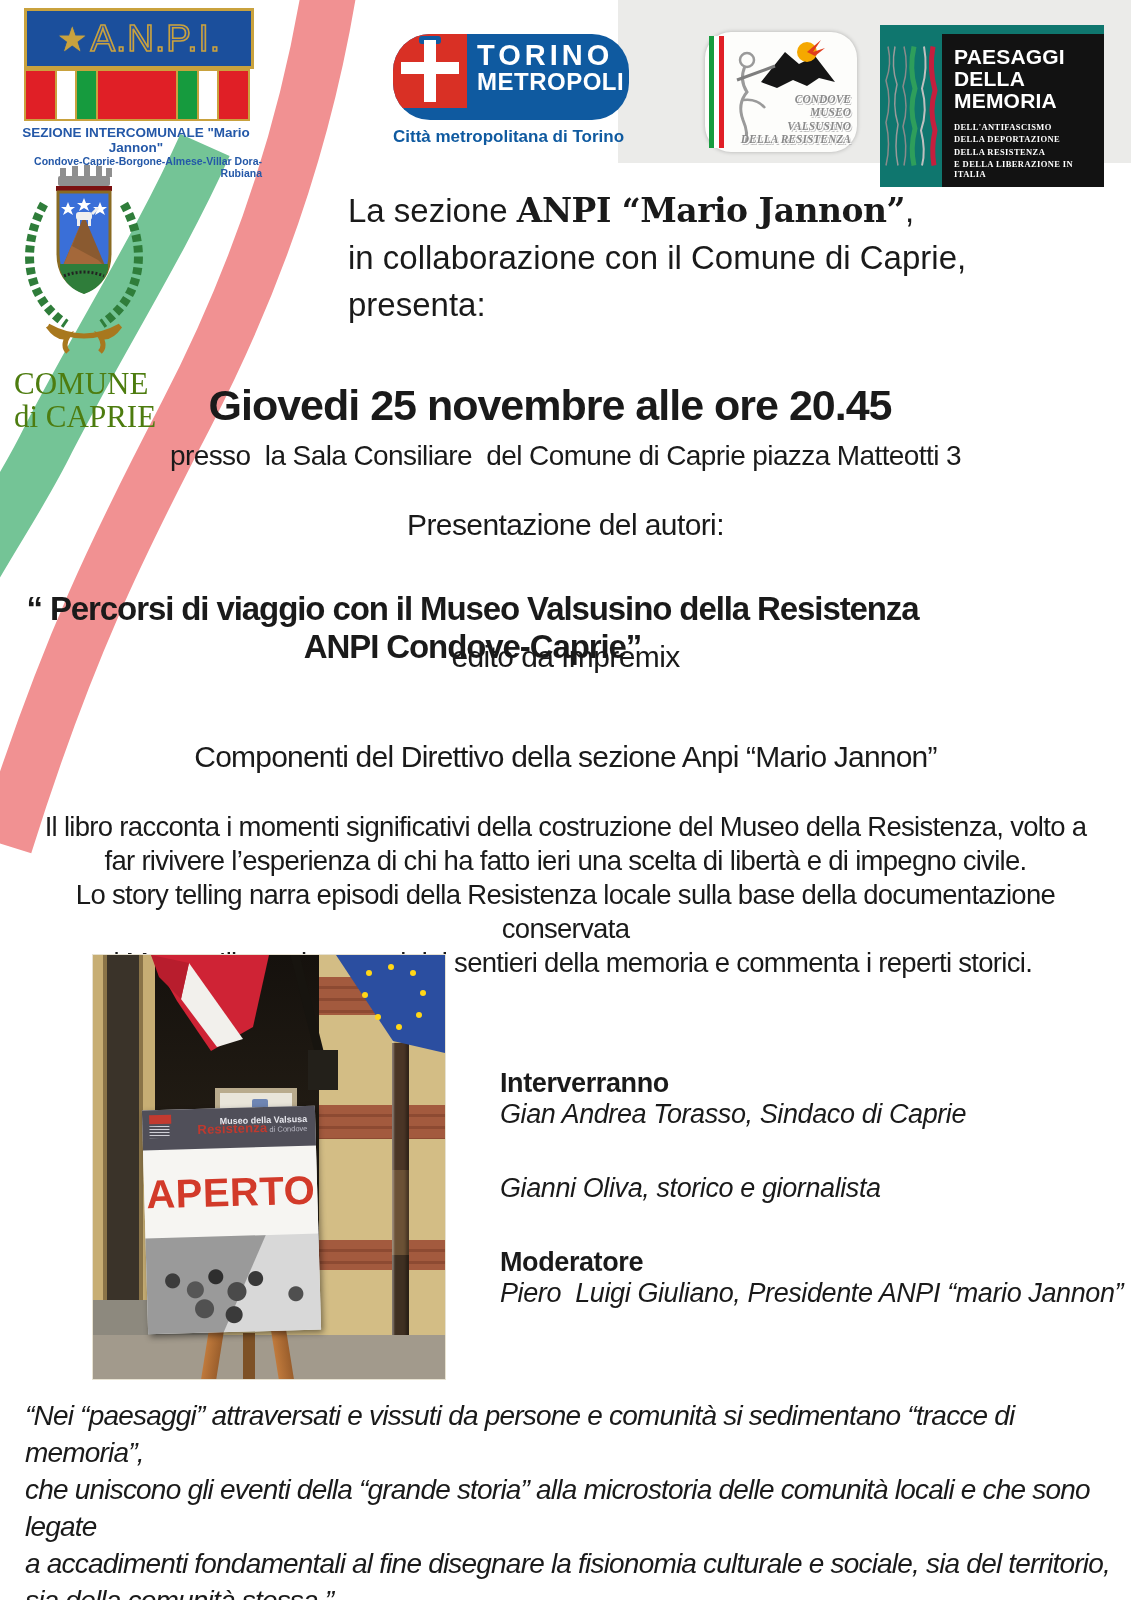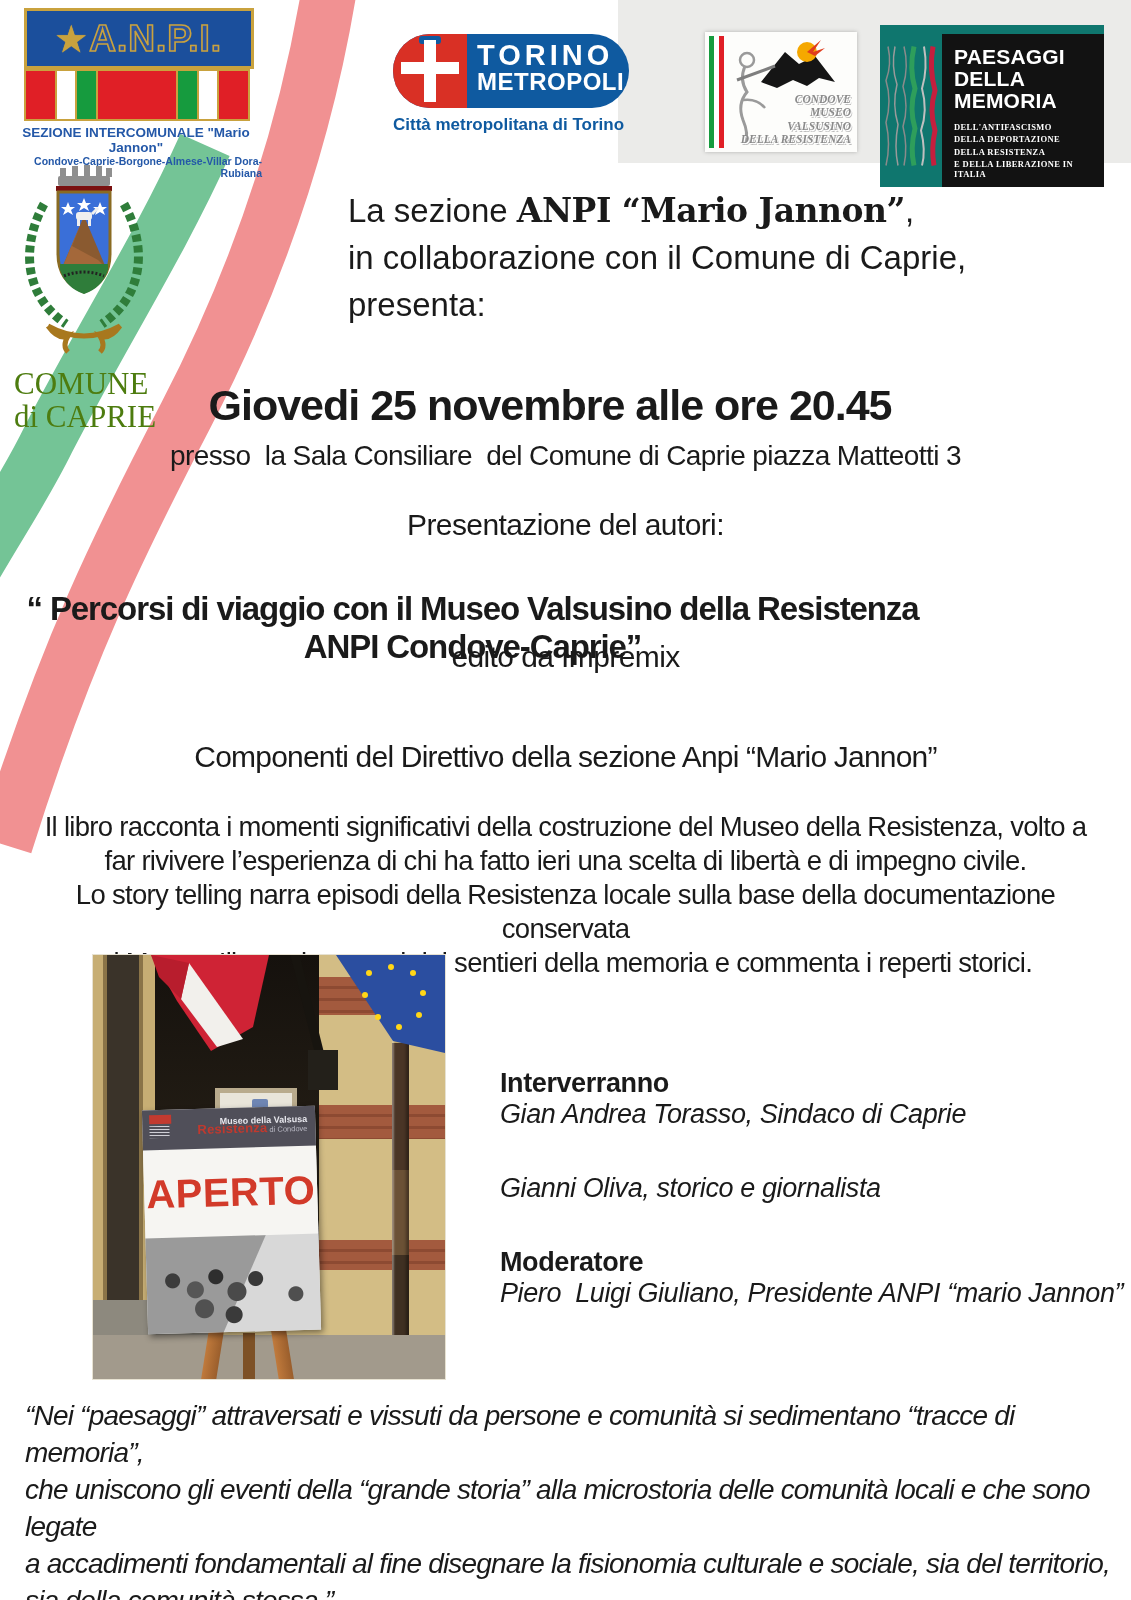--- a/index.html
+++ b/index.html
@@ -9,43 +9,43 @@
 
   
   #gray-block{left:618px;top:0;width:513px;height:163px;background:#ebebe9;}
   #stripe-svg{left:0;top:0;z-index:0;}
   .content{z-index:2;}
 
   
   #anpi-logo{left:10px;top:8px;width:252px;}
   #anpi-box{margin-left:14px;width:224px;height:55px;background:#1b4f9c;border:3px solid #c9a23e;
             display:flex;align-items:center;justify-content:center;}
-  #anpi-acronym{font-weight:bold;font-size:37px;color:#2a55a0;-webkit-text-stroke:1.6px #c9a23e;
+  #anpi-acronym{font-weight:normal;font-size:37px;color:#2a55a0;-webkit-text-stroke:1.6px #c9a23e;
                 text-shadow:0 0 1px #c9a23e;letter-spacing:1px;}
   #anpi-star{color:#c9a23e;-webkit-text-stroke:0;font-size:34px;margin-right:2px;}
   #anpi-flag{margin-left:14px;width:226px;height:52px;background:#c9a23e;display:flex;gap:2px;
              padding:2px;box-sizing:border-box;}
   .fseg{height:100%;}
   #anpi-sec1{margin-top:4px;text-align:center;font-size:13.5px;font-weight:bold;color:#2458a8;}
   #anpi-sec2{text-align:right;font-size:10.5px;font-weight:bold;color:#2458a8;}
 
   
   #torino-logo{left:393px;top:34px;width:245px;}
-  #torino-pill{width:236px;height:74px;background:#0f5aa0;border-radius:37px;position:relative;overflow:hidden;}
+  #torino-pill{width:236px;height:86px;background:#0f5aa0;border-radius:37px;position:relative;overflow:hidden;}
   #torino-sq{position:absolute;left:0;top:0;width:74px;height:74px;background:#d93025;}
   .tcross-v{position:absolute;left:31px;top:6px;width:12px;height:62px;background:#fff;}
   .tcross-h{position:absolute;left:8px;top:28px;width:58px;height:12px;background:#fff;}
   #torino-bull{position:absolute;left:26px;top:2px;width:22px;height:8px;background:#0f5aa0;border-radius:3px;}
   #torino-text{position:absolute;left:84px;top:7px;color:#fff;font-weight:bold;line-height:1.0;}
   #torino-l1{font-size:29px;letter-spacing:4px;}
   #torino-l2{font-size:24px;letter-spacing:0.5px;}
   #torino-caption{margin-top:7px;color:#0f5aa0;font-weight:bold;font-size:17px;}
 
   
-  #condove-logo{left:705px;top:32px;width:152px;height:120px;background:#fdfdfb;box-shadow:0 0 4px rgba(0,0,0,.25);}
+  #condove-logo{left:705px;top:32px;width:152px;height:120px;background:#fdfdfb;box-shadow:0 0 4px rgba(0,0,0,.25);border-radius:26px;}
   #condove-tric{position:absolute;left:4px;top:4px;width:15px;height:112px;display:flex;}
   #condove-tric div{flex:1;}
   #condove-text{position:absolute;right:6px;bottom:6px;text-align:right;
      font-family:"Liberation Serif",serif;font-style:italic;font-weight:bold;
      font-size:11.5px;line-height:1.15;color:#8a8a8a;text-shadow:1px 1px 0 #fff,1.5px 1.5px 0 #bbb;}
 
   
   #paesaggi-logo{left:880px;top:25px;width:224px;height:162px;background:#0f766e;display:flex;align-items:flex-end;}
   #paesaggi-waves{width:62px;height:100%;}
   #paesaggi-black{flex:1;background:#121212;color:#fff;padding:12px 8px 8px 12px;box-sizing:border-box;}

